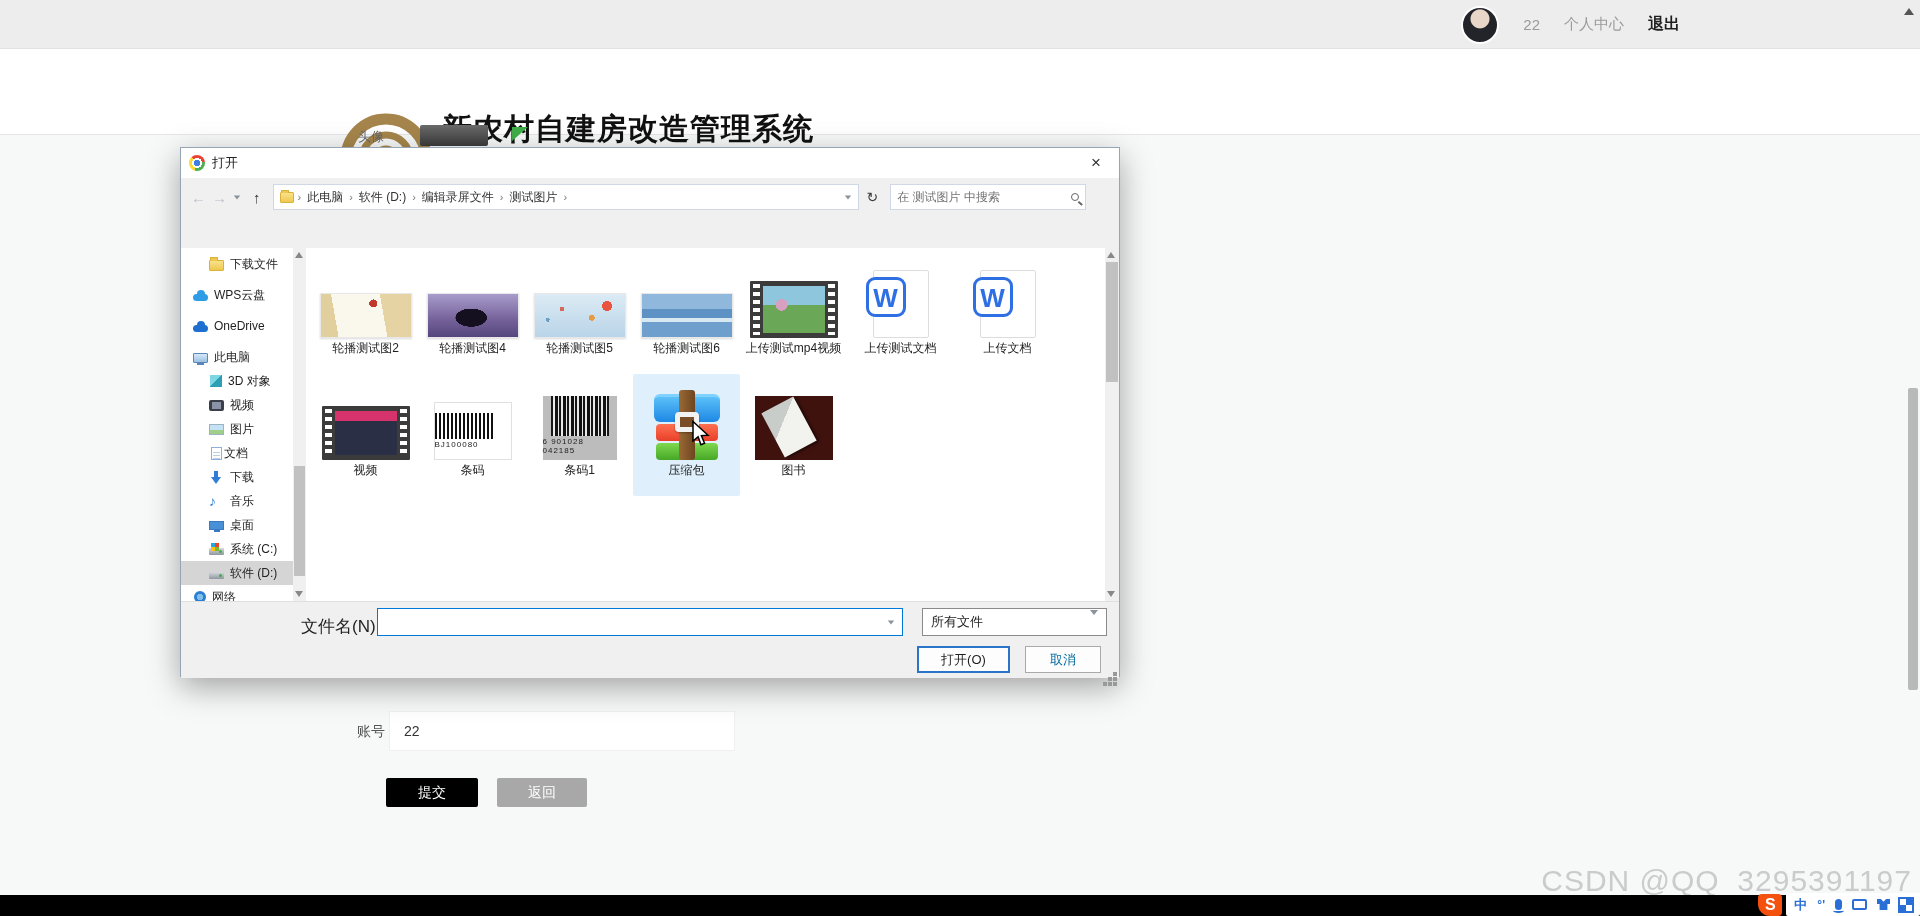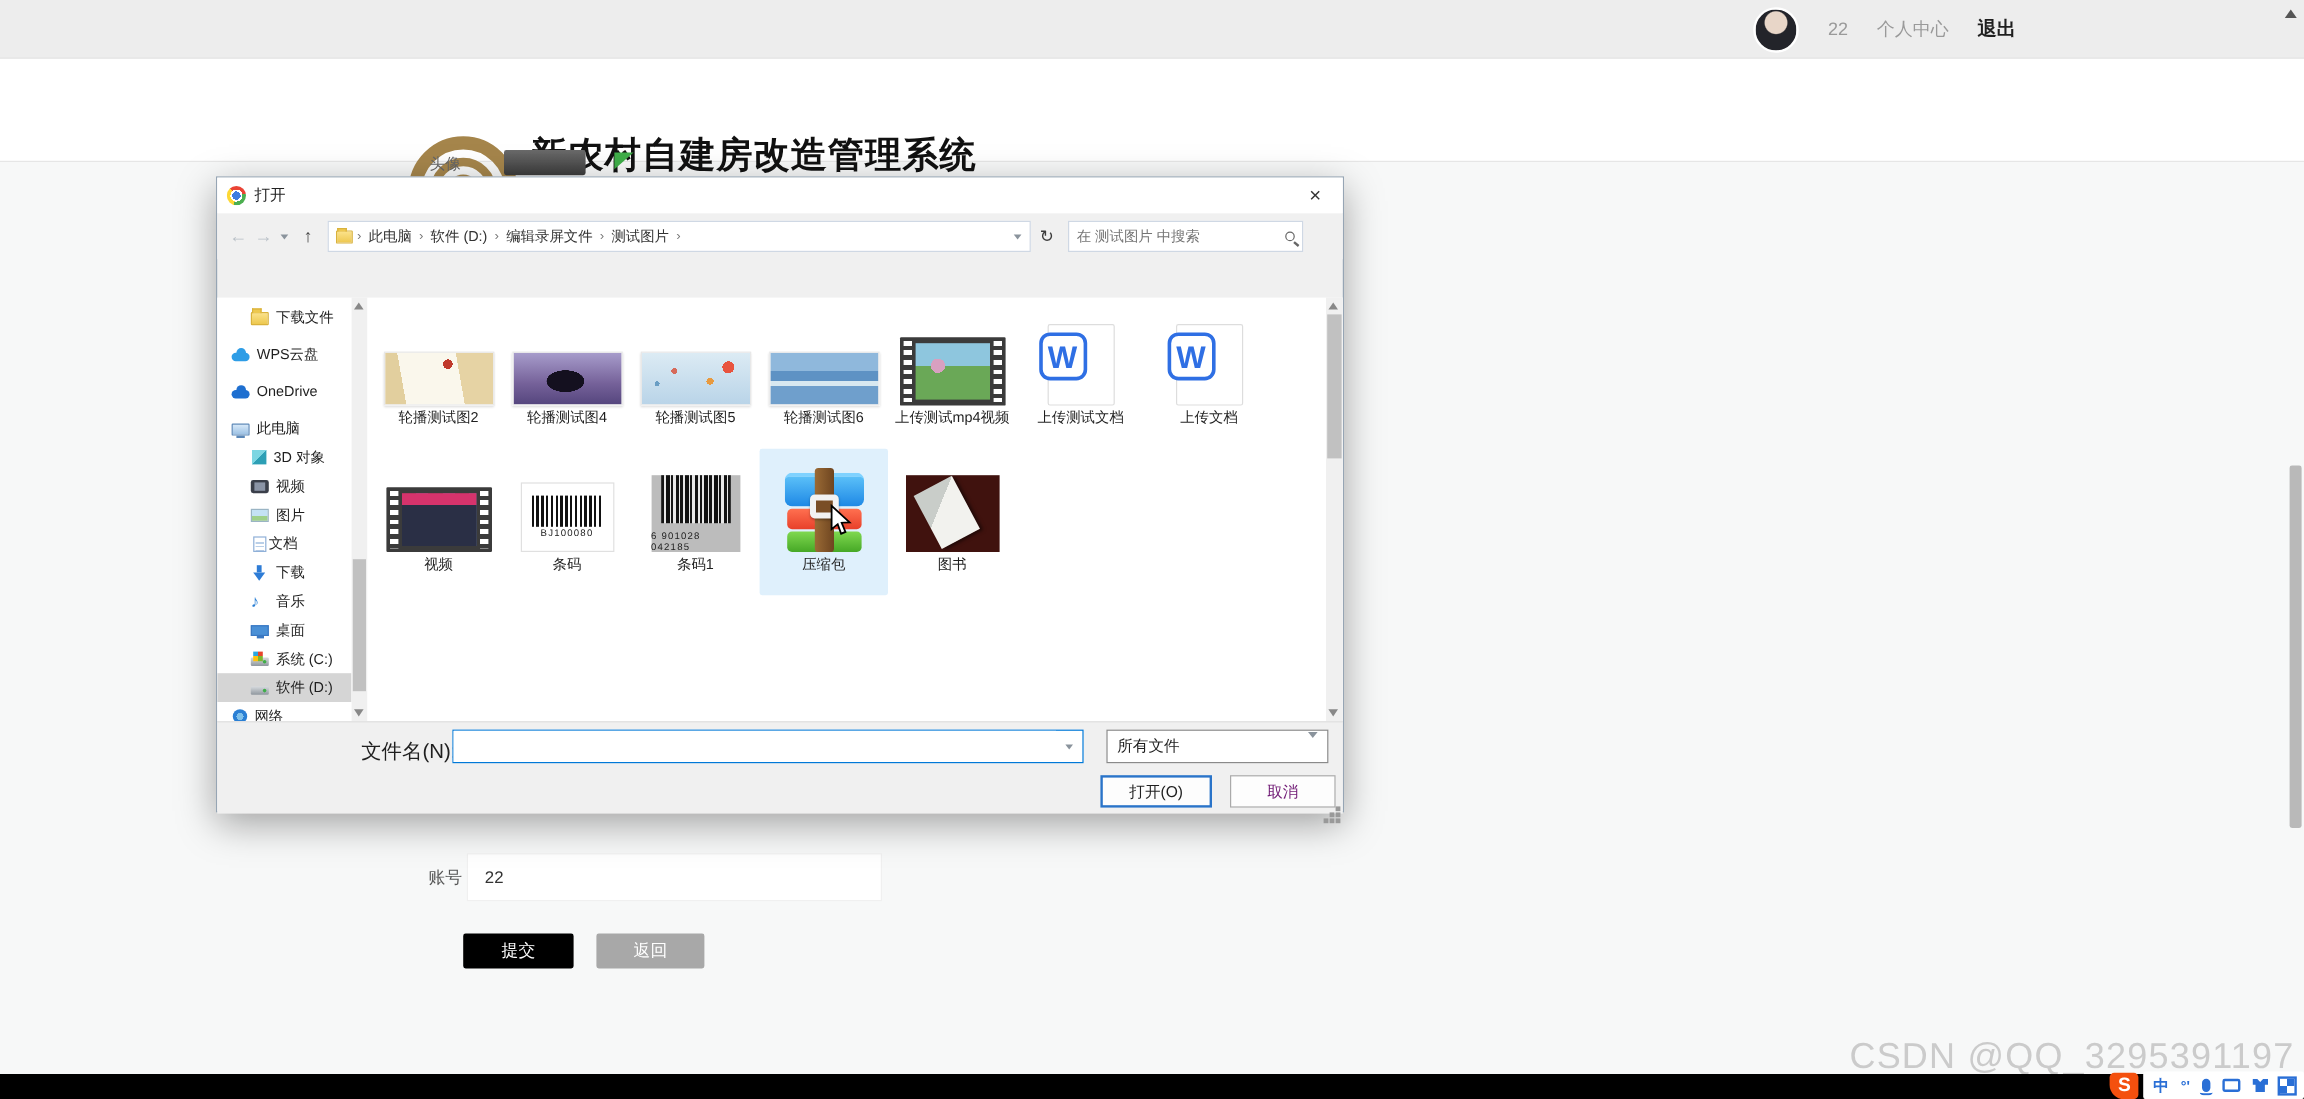--- a/index.html
+++ b/index.html
@@ -122,23 +122,23 @@
   .p3{background:radial-gradient(circle at 22% 42%,#c9a08e 0 8px,transparent 8px),radial-gradient(circle at 50% 30%,#d8b49a 0 9px,transparent 9px),radial-gradient(circle at 78% 45%,#b98f80 0 8px,transparent 8px),linear-gradient(#7a5560,#46323f)}
   .p4{background:radial-gradient(ellipse 26px 15px at 48% 55%,#14101f 0 60%,transparent 61%),linear-gradient(#a79ccb,#756199 60%,#55467e)}
   .p5{background:radial-gradient(circle at 80% 28%,#e8543f 0 5px,transparent 5px),radial-gradient(circle at 63% 55%,#e89a3f 0 3px,transparent 3px),radial-gradient(circle at 30% 35%,#d66a5a 0 2.5px,transparent 2.5px),radial-gradient(circle at 14% 60%,#6a9ec4 0 2px,transparent 2px),linear-gradient(#dcebf4,#b9d4e8)}
   .p6{background:linear-gradient(#8fb8dc 0 35%,#5e92c4 35% 55%,#d8e8f0 55% 65%,#6f9fcc 65%)}
   .img1{width:92px;height:45px;background:radial-gradient(circle at 10% 45%,#9a6a4a 0 9px,transparent 9px),radial-gradient(circle at 20% 72%,#b08a5a 0 7px,transparent 7px),linear-gradient(100deg,#efe9df 0 72%,#f8f5ee 72%);border:1px solid #e8e8e8}
   .film{position:relative;background:#3b3b3b;padding:5px 13px;border-radius:1px}
   .film::before,.film::after{content:"";position:absolute;top:3px;bottom:3px;width:7px;background:repeating-linear-gradient(#fff 0 4px,transparent 4px 8px)}
   .film::before{left:3px}.film::after{right:3px}
   .f1 .scr{width:62px;height:47px;background:radial-gradient(circle at 30% 40%,#d8a0c0 0 6px,transparent 6px),linear-gradient(#8ec6de 0 40%,#6aa857 40%)}
   .f2 .scr{width:62px;height:44px;background:linear-gradient(#d6336c 0 22%,#2a2f45 22%),repeating-linear-gradient(90deg,transparent 0 12px,#5a6a9a 12px 22px);background-blend-mode:normal}
-  .bar1{width:78px;height:58px;background:#fff;border:1px solid #e0e0e0;display:flex;flex-direction:column;align-items:center;justify-content:center}
+  .bar1{width:78px;height:58px;background:#fff;border:1px solid #e0e0e0;display:flex;flex-direction:column;align-items:flex-start;justify-content:center}
   .bar1 .bars{width:60px;height:26px;background:repeating-linear-gradient(90deg,#111 0 2px,#fff 2px 4px)}
-  .bar2{width:74px;height:64px;background:#bcbcbc;display:flex;flex-direction:column;align-items:center;justify-content:space-between}
+  .bar2{width:74px;height:64px;background:#bcbcbc;display:flex;flex-direction:column;align-items:center;justify-content:flex-start}
   .bar2 .bars{width:58px;height:40px;background:repeating-linear-gradient(90deg,#161616 0 2px,#e8e8e8 2px 4px,#111 4px 7px,#e8e8e8 7px 8px)}
   .bcode{font-size:8px;color:#222;letter-spacing:1px;margin-top:1px}
   .book{width:78px;height:64px;background:#40120e;position:relative;overflow:hidden}
   .book::before{content:"";position:absolute;left:16px;top:6px;width:36px;height:50px;background:linear-gradient(140deg,#c9cdc9 38%,#f2f2ee 38%);transform:rotate(-28deg);box-shadow:2px 2px 3px rgba(0,0,0,.5)}
   .rar{width:70px;height:70px;position:relative}
   .rar .b1{position:absolute;left:2px;top:4px;right:2px;height:28px;background:linear-gradient(#5bc0f8,#1e88e5);border-radius:6px;border-top:3px solid #7fd2ff}
   .rar .b2{position:absolute;left:4px;top:34px;right:4px;height:17px;background:linear-gradient(#ff7050,#e8402a);border-radius:4px}
   .rar .b3{position:absolute;left:4px;top:53px;right:4px;height:17px;background:linear-gradient(#7fd84f,#46a826);border-radius:4px}
   .rar .strap{position:absolute;left:27px;top:0;width:16px;height:70px;background:linear-gradient(90deg,#9a6a35,#6e4520);border-radius:3px}
   .rar .buckle{position:absolute;left:23px;top:22px;width:24px;height:20px;background:#7a4e26;border:5px solid #f2f2f2;border-radius:4px;box-shadow:0 1px 2px rgba(0,0,0,.3)}
@@ -148,21 +148,21 @@
 
   
   #dlg-foot{position:absolute;left:0;top:453px;width:100%;height:77px;background:#f0f0f0;border-top:1px solid #dfdfdf}
   #fn-label{position:absolute;left:120px;top:13px;font-size:17px;color:#1f1f1f}
   #fn-input{position:absolute;left:196px;top:6px;width:526px;height:28px;background:#fff;border:1px solid #0078d7;display:flex;align-items:center}
   #fn-input input{flex:1;border:none;outline:none;height:100%;padding-left:6px;font-size:13px;font-family:inherit}
   #fn-input .dd{width:22px;display:flex;justify-content:center}
   #ft-select{position:absolute;left:741px;top:6px;width:185px;height:28px;background:#fff;border:1px solid #8a8a8a;display:flex;align-items:center;padding:0 8px;font-size:13px;color:#1f1f1f}
   #ft-select .dd{margin-left:auto}
   #open-btn{position:absolute;left:736px;top:44px;width:93px;height:27px;background:#fdfdfd;border:2px solid #2a74c9;font-size:13px;color:#1f1f1f;font-family:inherit}
-  #cancel-btn{position:absolute;left:844px;top:44px;width:88px;height:27px;background:#fdfdfd;border:1px solid #aaa;font-size:13px;color:#701a75;font-family:Liberation Sans, sans-serif}
+  #cancel-btn{position:absolute;left:844px;top:44px;width:76px;height:27px;background:#fdfdfd;border:1px solid #aaa;font-size:13px;color:#0369a1;font-family:Liberation Sans, sans-serif}
   #grip{position:absolute;right:2px;bottom:2px;width:4px;height:4px;background:#999;box-shadow:-5px 5px 0 #999,0 5px 0 #999,-10px 10px 0 #999,-5px 10px 0 #999,0 10px 0 #999}
 </style>
 </head>
 <body>
 
 <div id="topbar">
   <div class="wrap">
     <div class="avatar"></div>
     <span class="uname">22</span>
     <span class="profile">个人中心</span>

